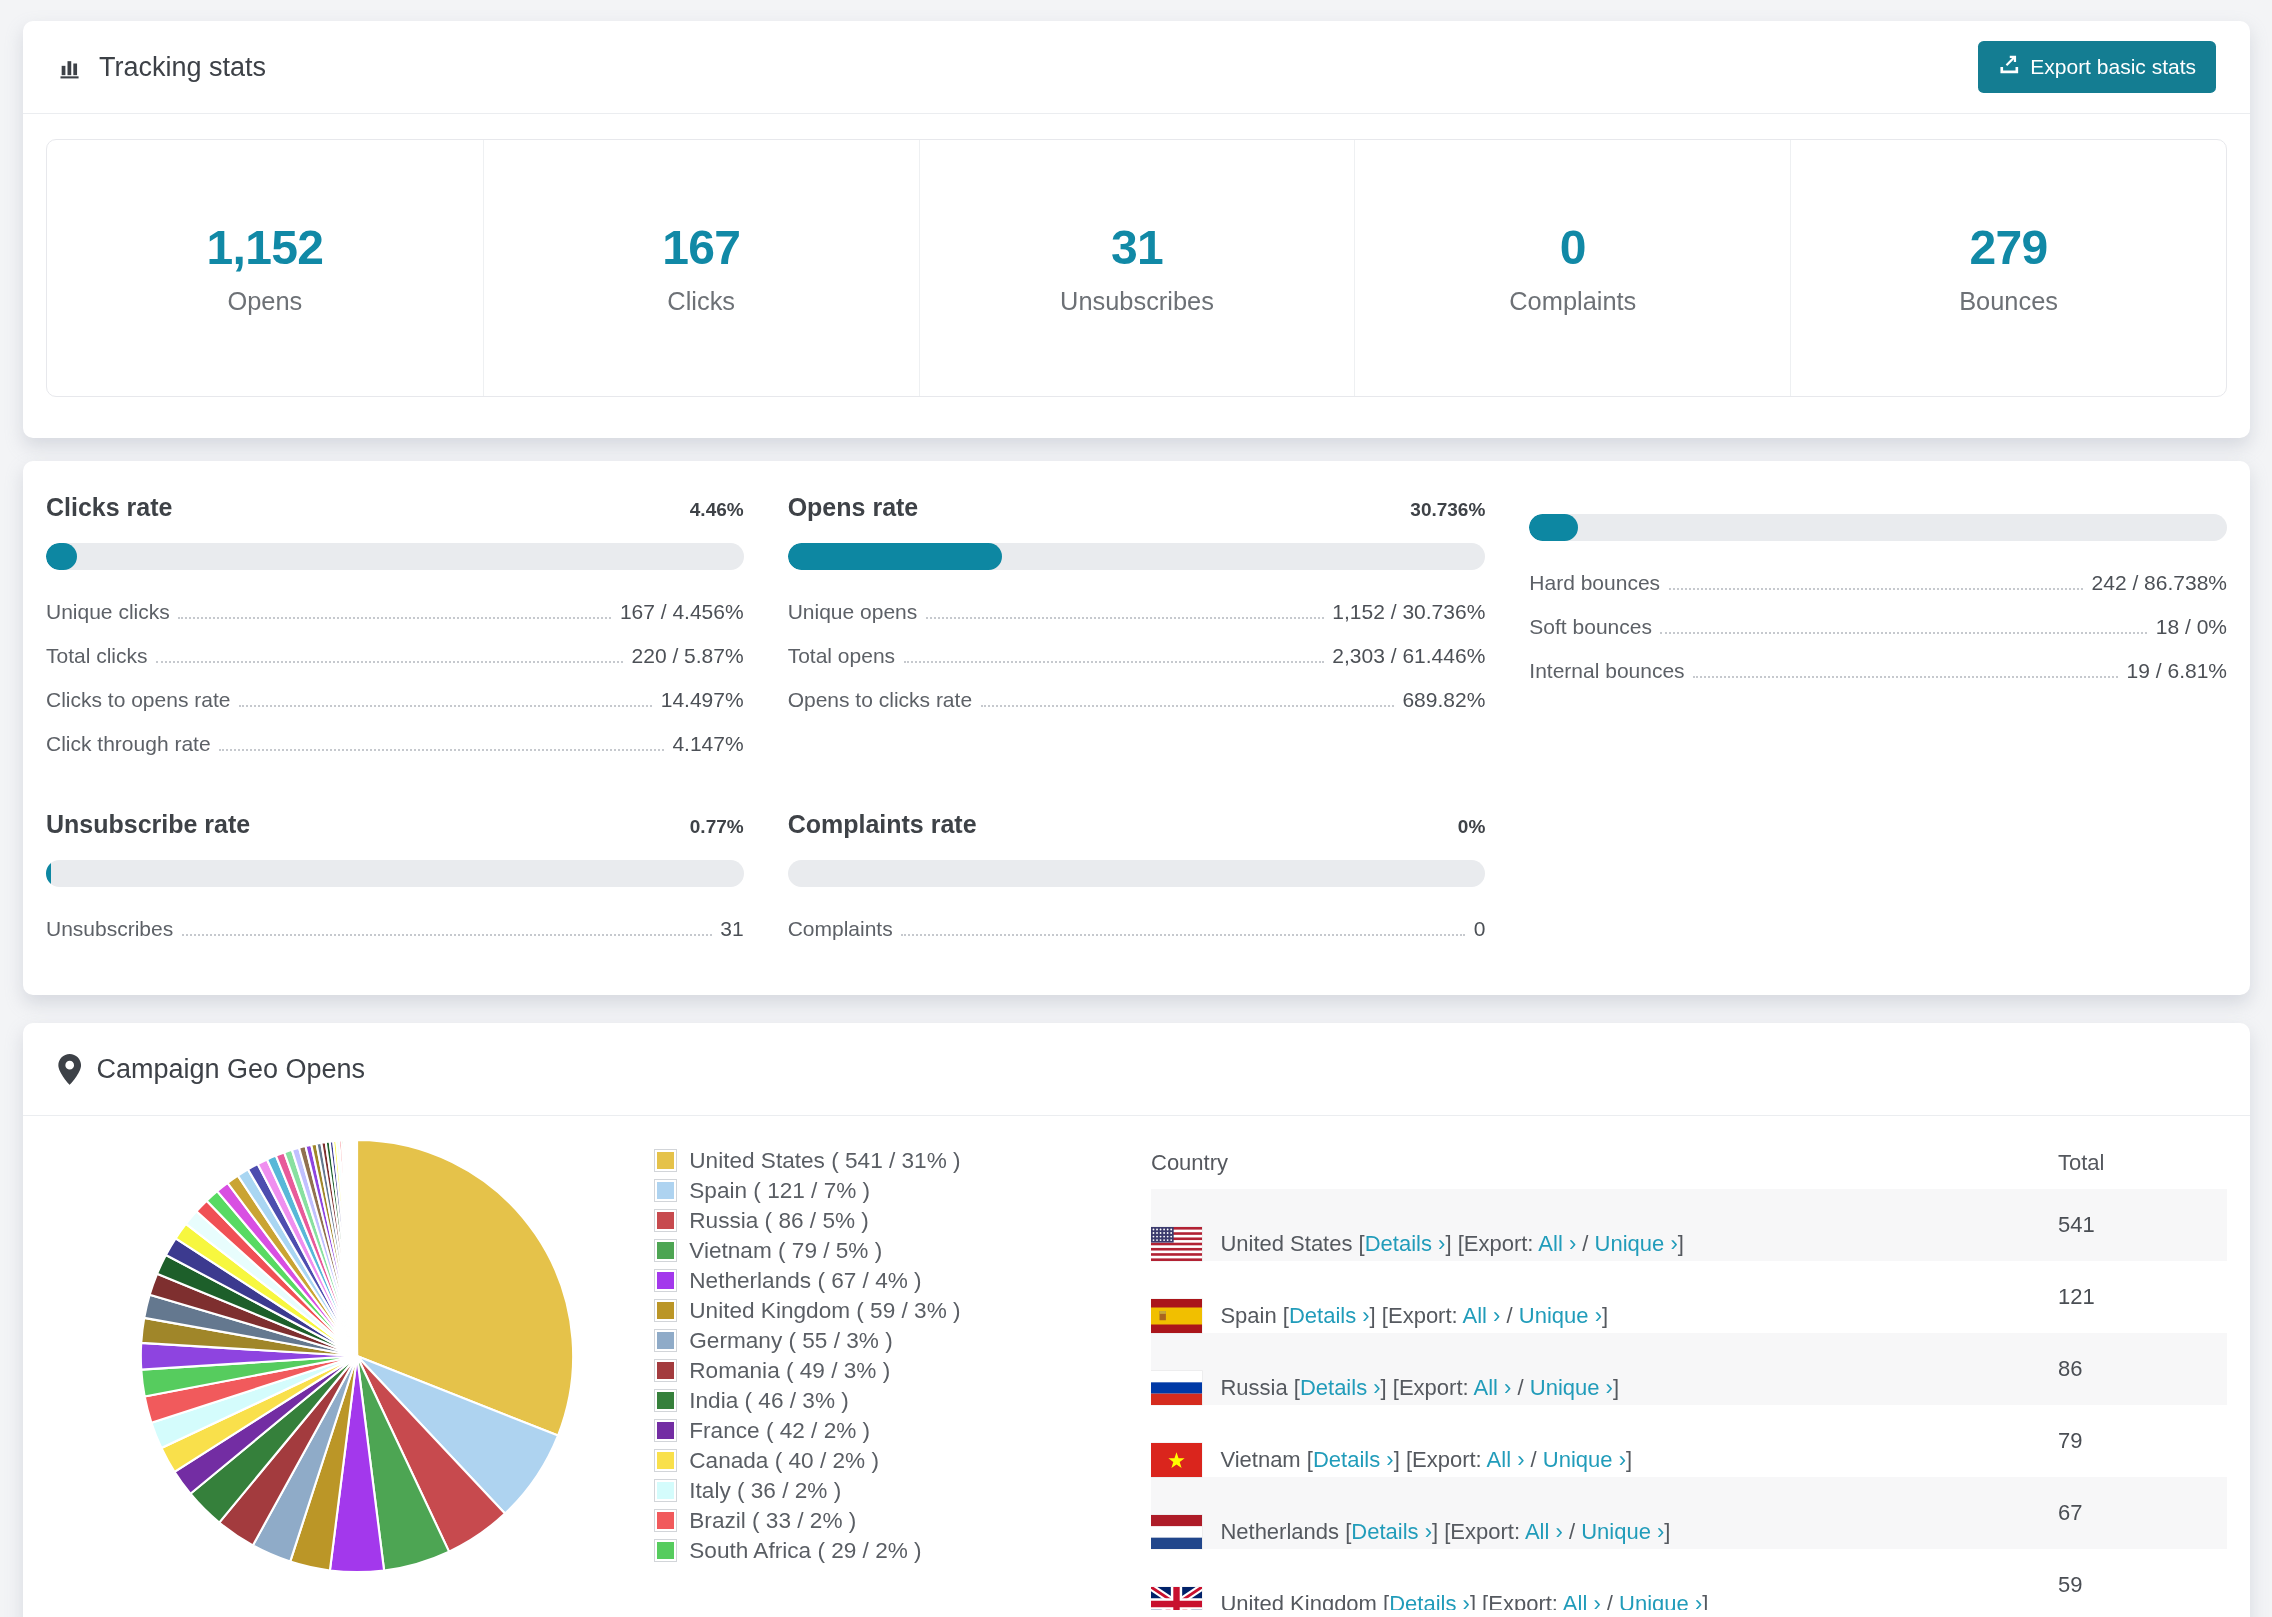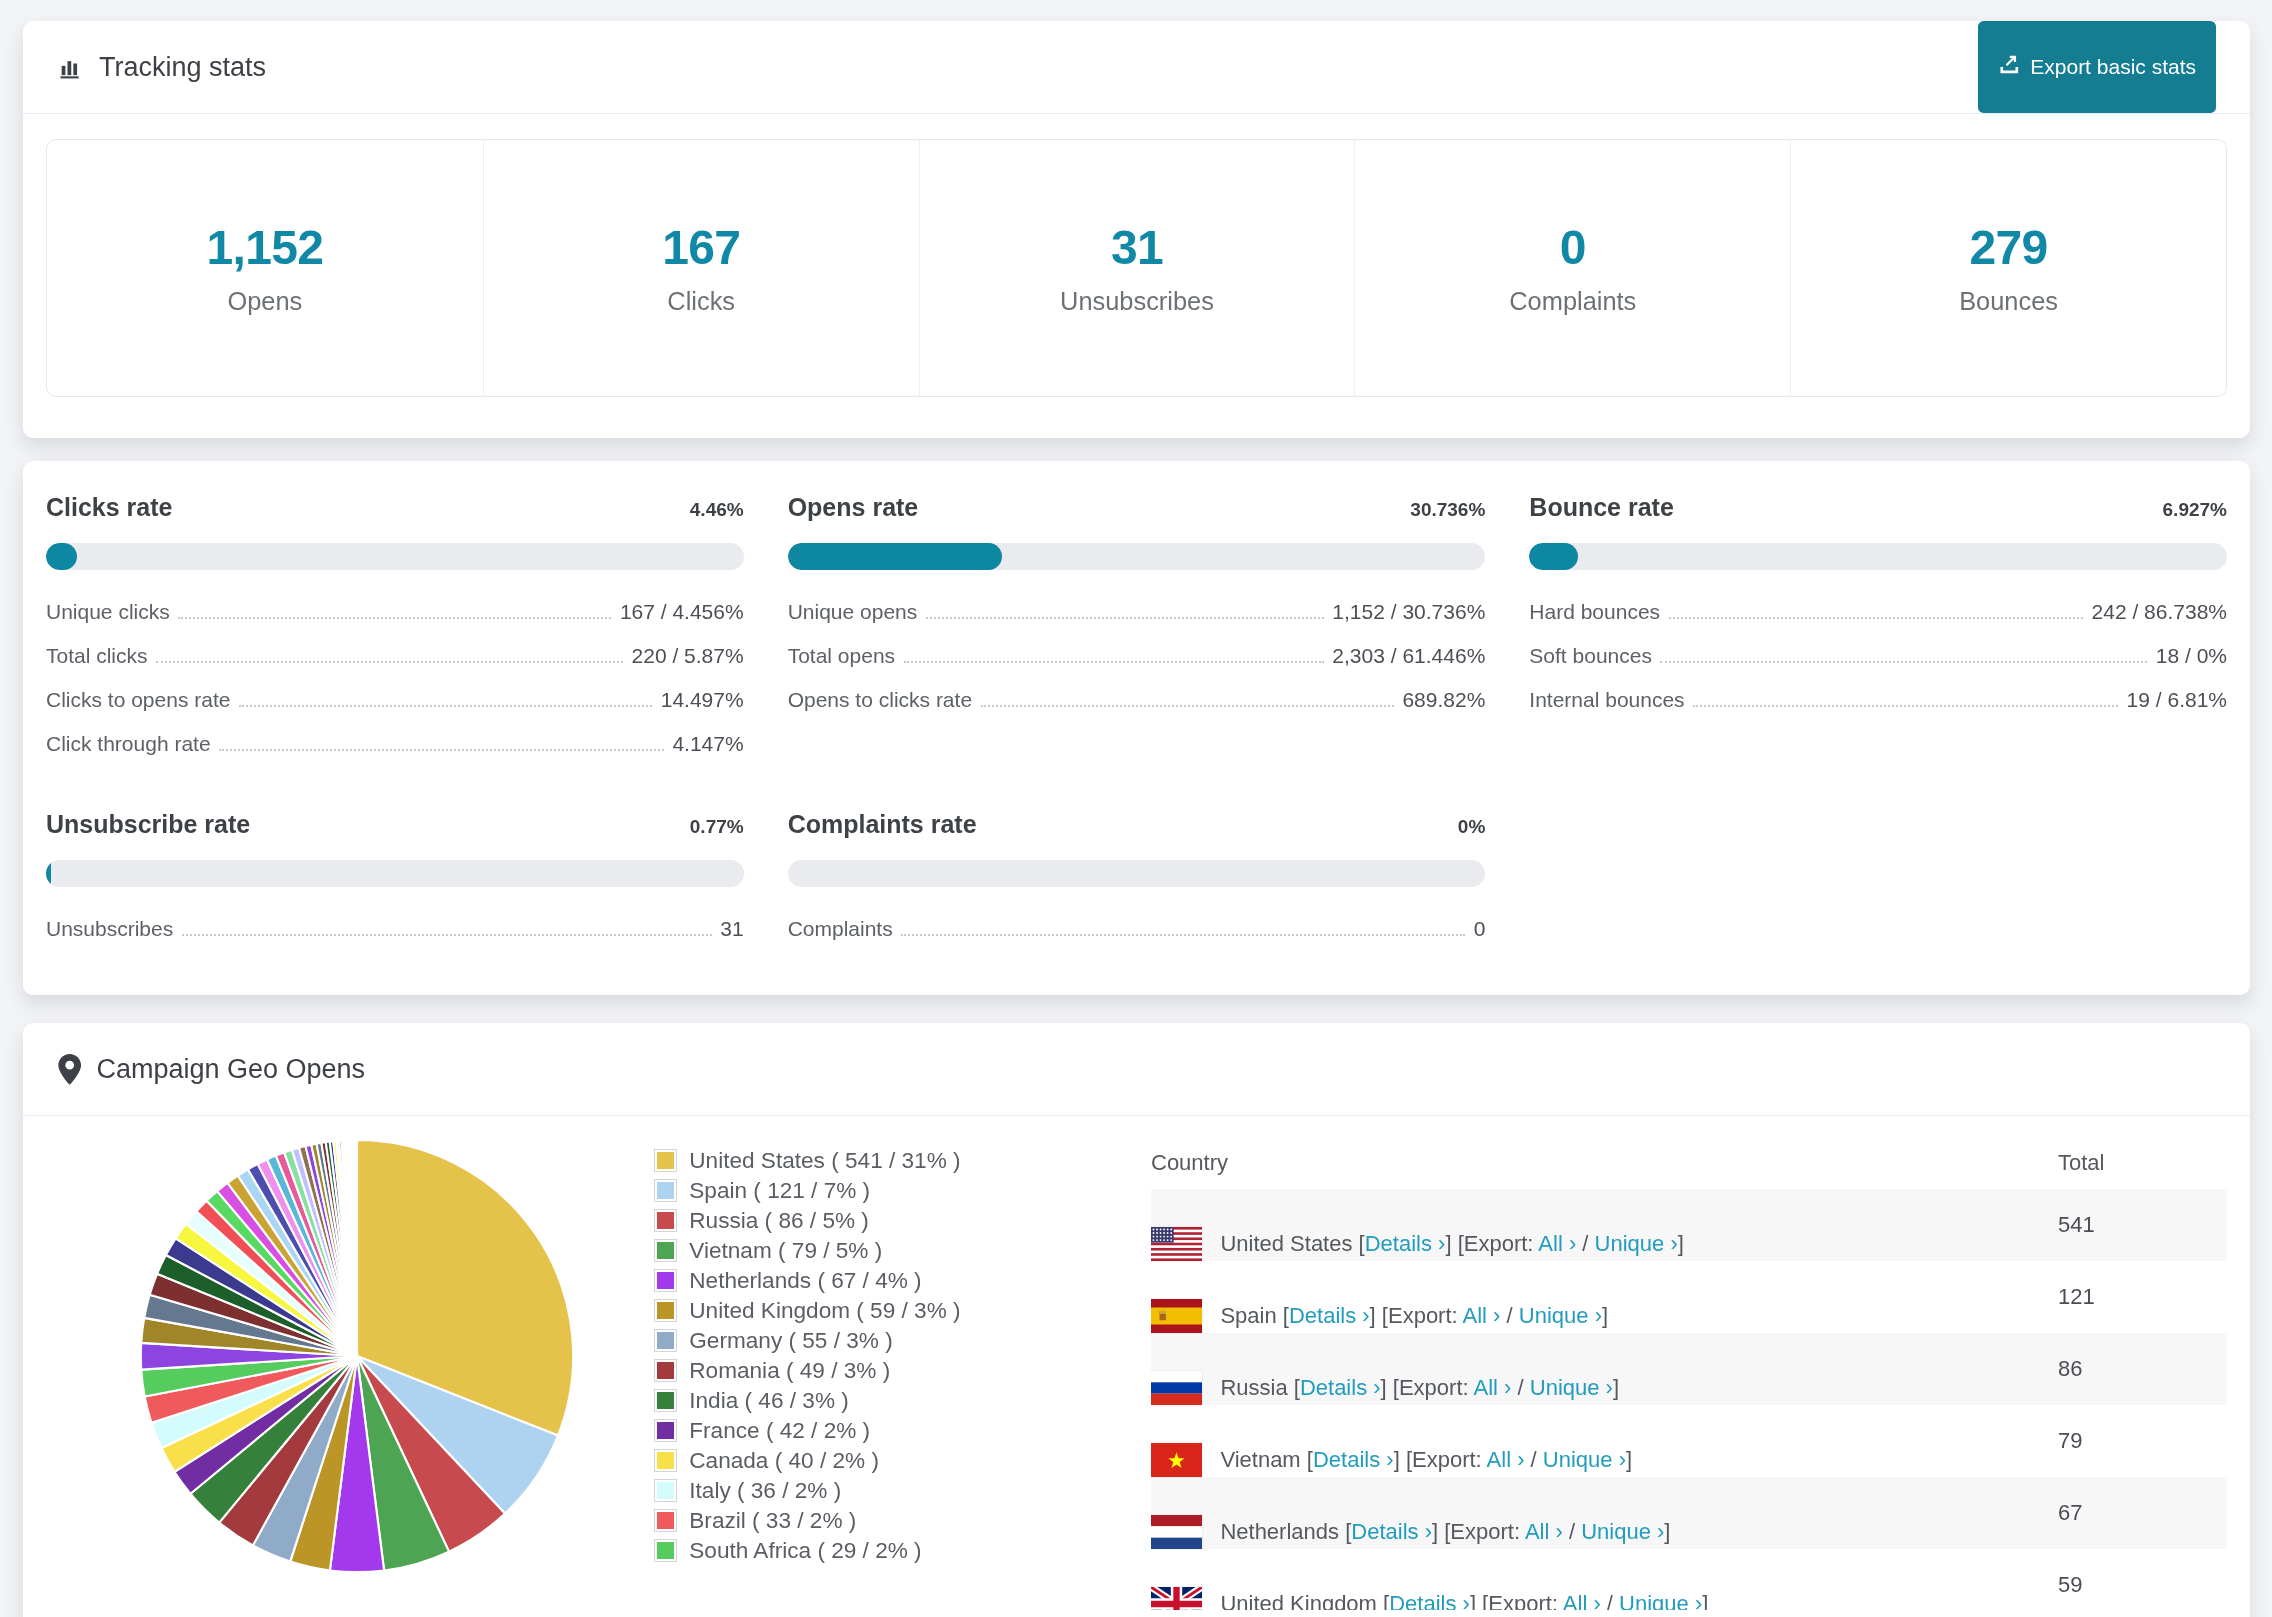--- a/index.html
+++ b/index.html
@@ -10,21 +10,21 @@
     font-family:"Liberation Sans","DejaVu Sans",sans-serif;
     color:#44484e;
   }
   .card {
     background:#fff; border-radius:10px; margin:0 23px;
     box-shadow:0 8.5px 18.4px rgba(148,156,173,.30);
     position:relative;
   }
   
   .card-header {
-    display:flex; justify-content:space-between;
+    display:flex; align-items:center; justify-content:space-between;
     height:93px; padding:0 34px; border-bottom:1.4px solid #ebedf0;
   }
   .card-title { display:flex; align-items:center; gap:14px; font-size:27px; color:#3d4147; }
   .card-title svg { display:block; }
   .btn-primary {
     display:flex; align-items:center; gap:10px;
     background:#147d92; color:#fff; border:none; cursor:pointer;
     font-size:21px; font-family:inherit; padding:12.7px 20px; border-radius:5.6px;
   }
   
@@ -191,24 +191,20 @@
 
   <div class="rate-row">
     <span class="rr-label">Opens to clicks rate</span>
     <span class="rr-dots"></span>
     <span class="rr-value">689.82%</span>
   </div>
 </div>
   </div>
 
   <div class="rate-panel">
-    <div class="rate-head">
-      <span class="rate-title">Bounce rate</span>
-      <span class="rate-pct">6.927%</span>
-    </div>
     <div class="rate-bar">
       <div class="rate-fill" style="width: 6.927%;"></div>
     </div>
     <div class="rate-rows">
   <div class="rate-row">
     <span class="rr-label">Hard bounces</span>
     <span class="rr-dots"></span>
     <span class="rr-value">242 / 86.738%</span>
   </div>
 

